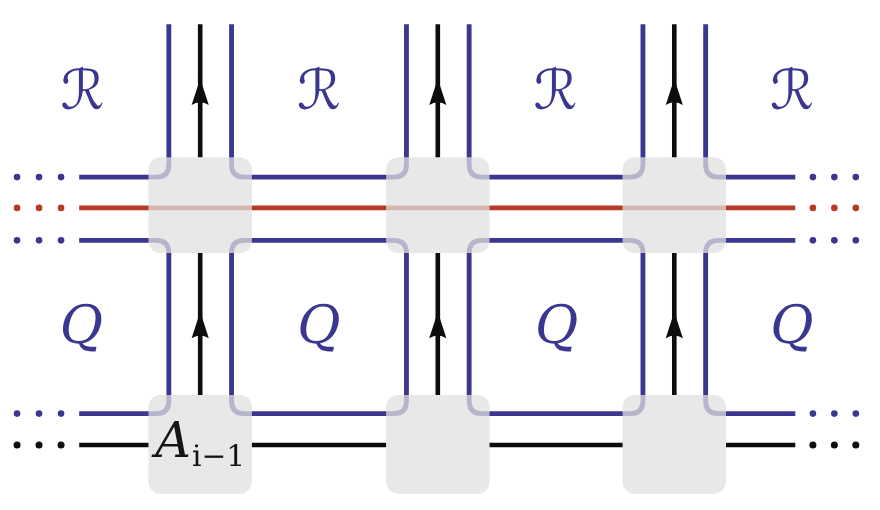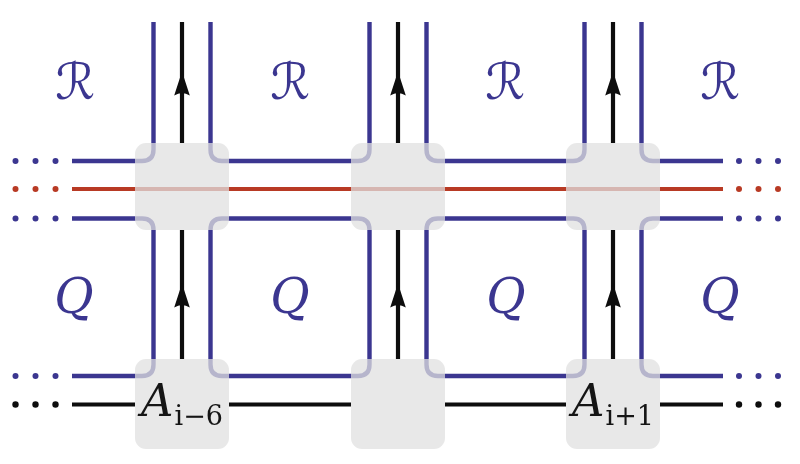--- a/index.html
+++ b/index.html
@@ -139,19 +139,16 @@
   <div class="lbl script-r" style="left:290px;top:82px">ℛ</div>
   <div class="lbl script-r" style="left:505px;top:82px">ℛ</div>
   <div class="lbl script-r" style="left:720px;top:82px">ℛ</div>
 
   <div class="lbl script-q" style="left:74px;top:296px">Q</div>
   <div class="lbl script-q" style="left:290px;top:296px">Q</div>
   <div class="lbl script-q" style="left:506px;top:296px">Q</div>
   <div class="lbl script-q" style="left:720px;top:296px">Q</div>
 
   <div class="tensor-label" style="left:182px;top:403px">
-    <span class="base">A</span><span class="sub">i−6</span>
-  </div>
-  <div class="tensor-label" style="left:613px;top:403px">
-    <span class="base">A</span><span class="sub">i+1</span>
+    <span class="base">A</span><span class="sub">i−1</span>
   </div>
 
 </div>
 
 </body></html>

